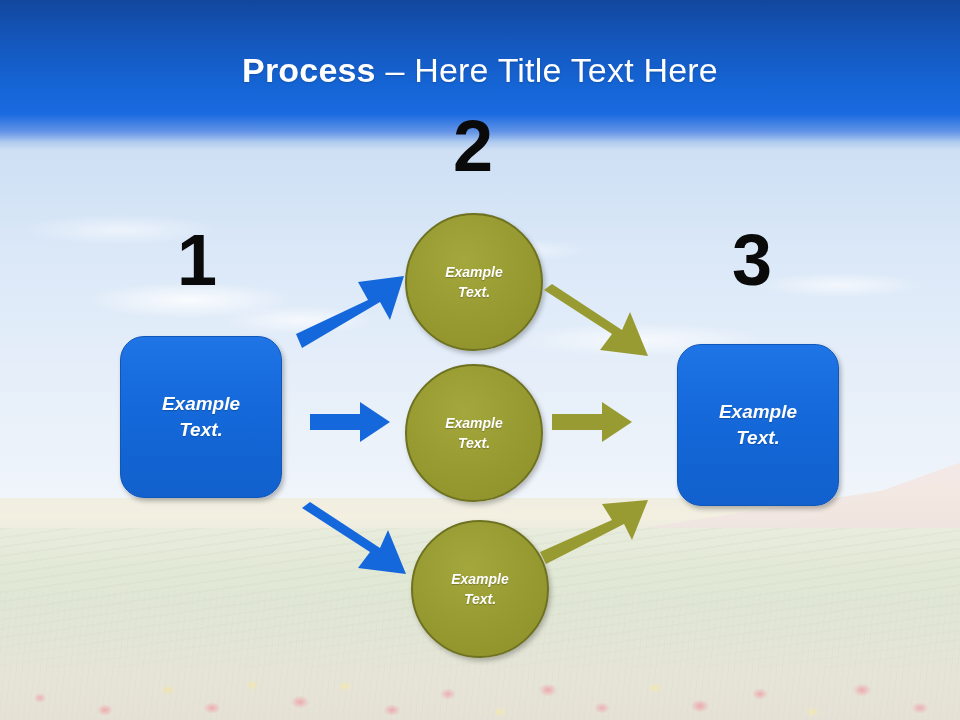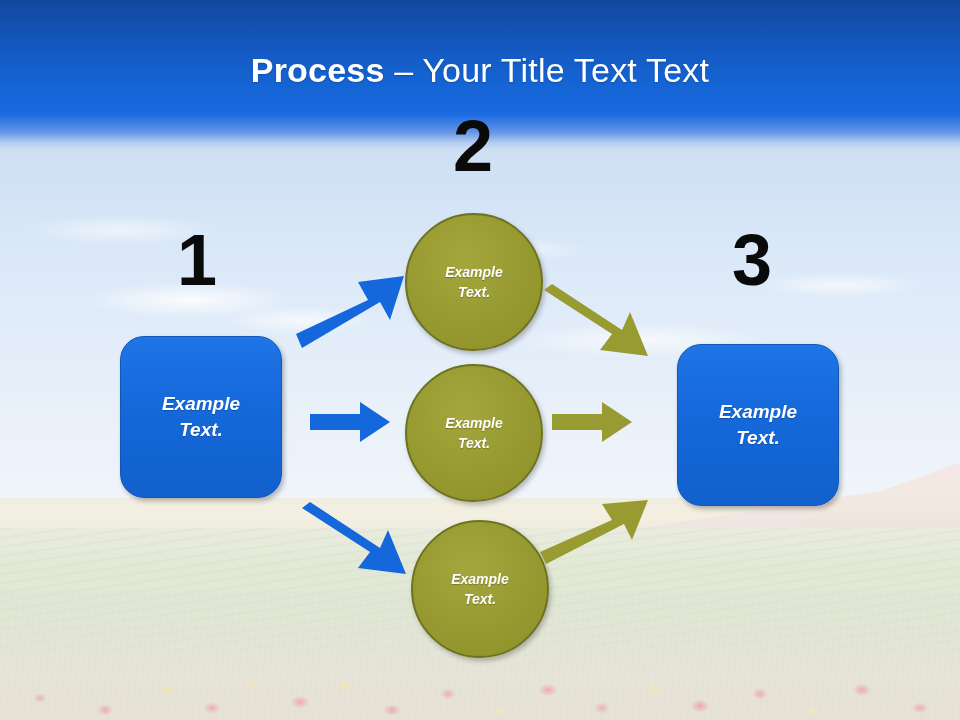--- a/index.html
+++ b/index.html
@@ -173,21 +173,21 @@
   <div class="bg-clouds"></div>
   <div class="bg-hill-right"></div>
   <div class="bg-horizon"></div>
   <div class="bg-field"></div>
   <div class="bg-field-streaks"></div>
   <div class="bg-flowers"></div>
   <div class="bg-wash"></div>
 
   <div class="header-band"></div>
   <div class="slide-title">
-    <span class="t-bold">Process</span><span class="t-norm"> – Your Title Text Text</span>
+    <span class="t-bold">Process</span><span class="t-norm"> – Here Title Text Here</span>
   </div>
 
   <div class="step-num n1">1</div>
   <div class="step-num n2">2</div>
   <div class="step-num n3">3</div>
 
   <div class="box b1">
     <div class="box-text">
       <span>Example</span><br>
       <span>Text.</span>

